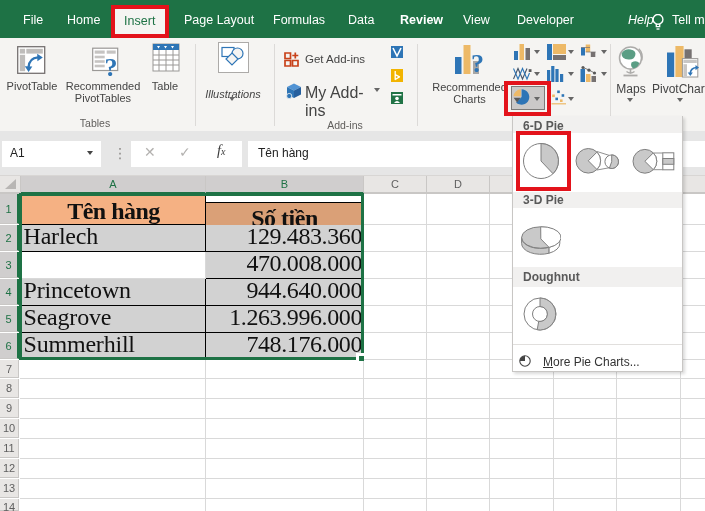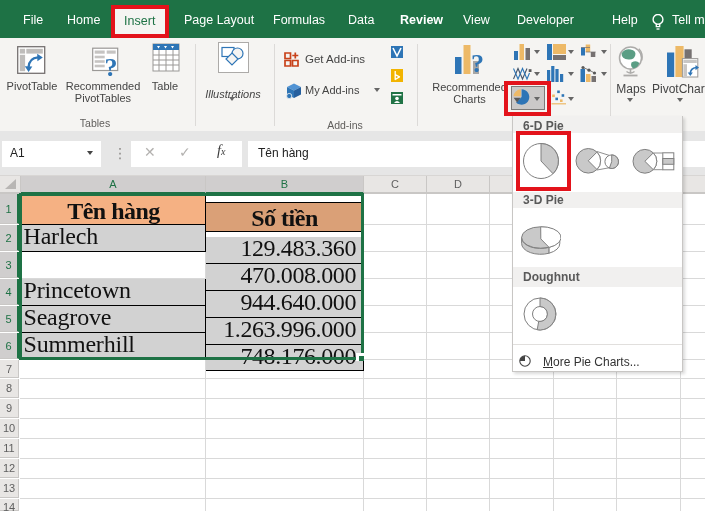--- a/index.html
+++ b/index.html
@@ -30,39 +30,39 @@
       border-bottom:1px solid #C9C7C5;background:#E8E6E4;box-sizing:border-box;}
   .rhs{background:#D0CECE;color:#1E7245;}
   
   #grid{left:0;top:194px;width:705px;height:317px;background:#fff;}
   .vline{position:absolute;top:0;width:1px;height:317px;background:#D9D9D9;}
   .hline{position:absolute;left:20px;width:685px;height:1px;background:#D9D9D9;}
   
   .cell{position:absolute;font-family:"Liberation Serif",serif;font-size:24px;color:#111;
         border-right:1px solid #000;border-bottom:1px solid #000;box-sizing:border-box;
         display:flex;align-items:center;}
-  .num{justify-content:flex-end;padding-right:7px;letter-spacing:-0.4px;padding-bottom:3px;margin-top:12px;}
+  .num{justify-content:flex-end;padding-right:1px;letter-spacing:-0.4px;padding-bottom:3px;}
   .nam{padding-left:1.5px;letter-spacing:-0.2px;padding-bottom:3px;}
   
   #panel{left:512px;top:116px;width:171px;height:256px;background:#fff;border:1px solid #C8C6C4;box-sizing:border-box;box-shadow:2px 2px 3px rgba(0,0,0,0.15);}
   .band{position:absolute;left:1px;width:169px;height:19px;background:#F1F0EF;color:#595959;font-size:12px;font-weight:bold;line-height:19px;padding-left:10px;box-sizing:border-box;}
 </style>
 </head>
 <body>
 
  <div class="abs" id="tabbar"></div>
  <div class="tab" style="left:23px;">File</div>
  <div class="tab" style="left:67px;">Home</div>
  <div class="tab" style="left:184px;">Page Layout</div>
  <div class="tab" style="left:273px;">Formulas</div>
  <div class="tab" style="left:348px;">Data</div>
  <div class="tab" style="left:400px;font-weight:bold;">Review</div>
  <div class="tab" style="left:463px;">View</div>
  <div class="tab" style="left:517px;">Developer</div>
- <div class="tab" style="left:612px;">Help</div>
+ <div class="tab" style="left:628px;font-style:italic;">Help</div>
  <div class="tab" style="left:672px;">Tell m</div>
  <svg class="abs" style="left:652px;top:14px" width="14" height="18" viewBox="0 0 14 18">
    <circle cx="6" cy="5.4" r="4.9" fill="none" stroke="#fff" stroke-width="1.4"></circle>
    <path d="M4.3 9.8 L4.3 12.6 L7.7 12.6 L7.7 9.8" stroke="#fff" stroke-width="1.3" fill="none"></path>
    <path d="M4.5 15 h3" stroke="#fff" stroke-width="1.3"></path>
  </svg>
  <div class="abs" id="insertred">Insert</div>
 
  <div class="abs" id="ribbon"></div>
  <div class="gsep" style="left:195px;top:44px;"></div>
@@ -115,21 +115,21 @@
    <path d="M1 1 h5.5 v5.5 H1 z M8.5 8.5 h5.5 v5.5 H8.5 z M1 8.5 h5.5 v5.5 H1 z" fill="none" stroke="#C8421B" stroke-width="1.7"></path>
    <path d="M11.3 0.5 v6 M8.3 3.5 h6" stroke="#C8421B" stroke-width="1.7"></path>
  </svg>
  <div class="rlbl" style="left:305px;top:53px;width:70px;text-align:left;font-size:11.5px;">Get Add-ins</div>
  <svg class="abs" style="left:286px;top:83px" width="16" height="16" viewBox="0 0 16 16">
    <path d="M8 0.5 L15 4 L8 7.5 L1 4 z" fill="#5193D4"></path>
    <path d="M1 4 v7.5 L8 15 v-7.5 z" fill="#2E75B6"></path>
    <path d="M15 4 v7.5 L8 15 v-7.5 z" fill="#255F9E"></path>
    <circle cx="3.2" cy="13" r="2.6" fill="#2E75B6" stroke="#F5F4F2" stroke-width="0.8"></circle>
  </svg>
- <div class="rlbl" style="left:305px;top:84px;width:70px;text-align:left;font-size:11px;">My Add-ins</div>
+ <div class="rlbl" style="left:305px;top:84px;width:70px;text-align:left;font-size:16px;">My Add-ins</div>
  <div class="darr" style="left:374px;top:88px;"></div>
  <div class="glbl" style="left:310px;top:119px;width:70px;">Add-ins</div>
 
  <svg class="abs" style="left:391px;top:46px" width="12" height="12" viewBox="0 0 12 12">
    <rect x="0" y="0" width="12" height="12" fill="#2E75B6"></rect>
     <path d="M2 2 l4 8 4-8" stroke="#fff" stroke-width="1.6" fill="none"></path>
  </svg>
  <svg class="abs" style="left:391px;top:69px" width="12" height="13" viewBox="0 0 12 13">
    <rect x="0" y="0" width="12" height="13" fill="#F2B400"></rect>
     <path d="M4.2 2 v8.5 l4.3 -2.6 -4.3 -2.2" stroke="#fff" stroke-width="1.3" fill="none" stroke-linejoin="round"></path>

